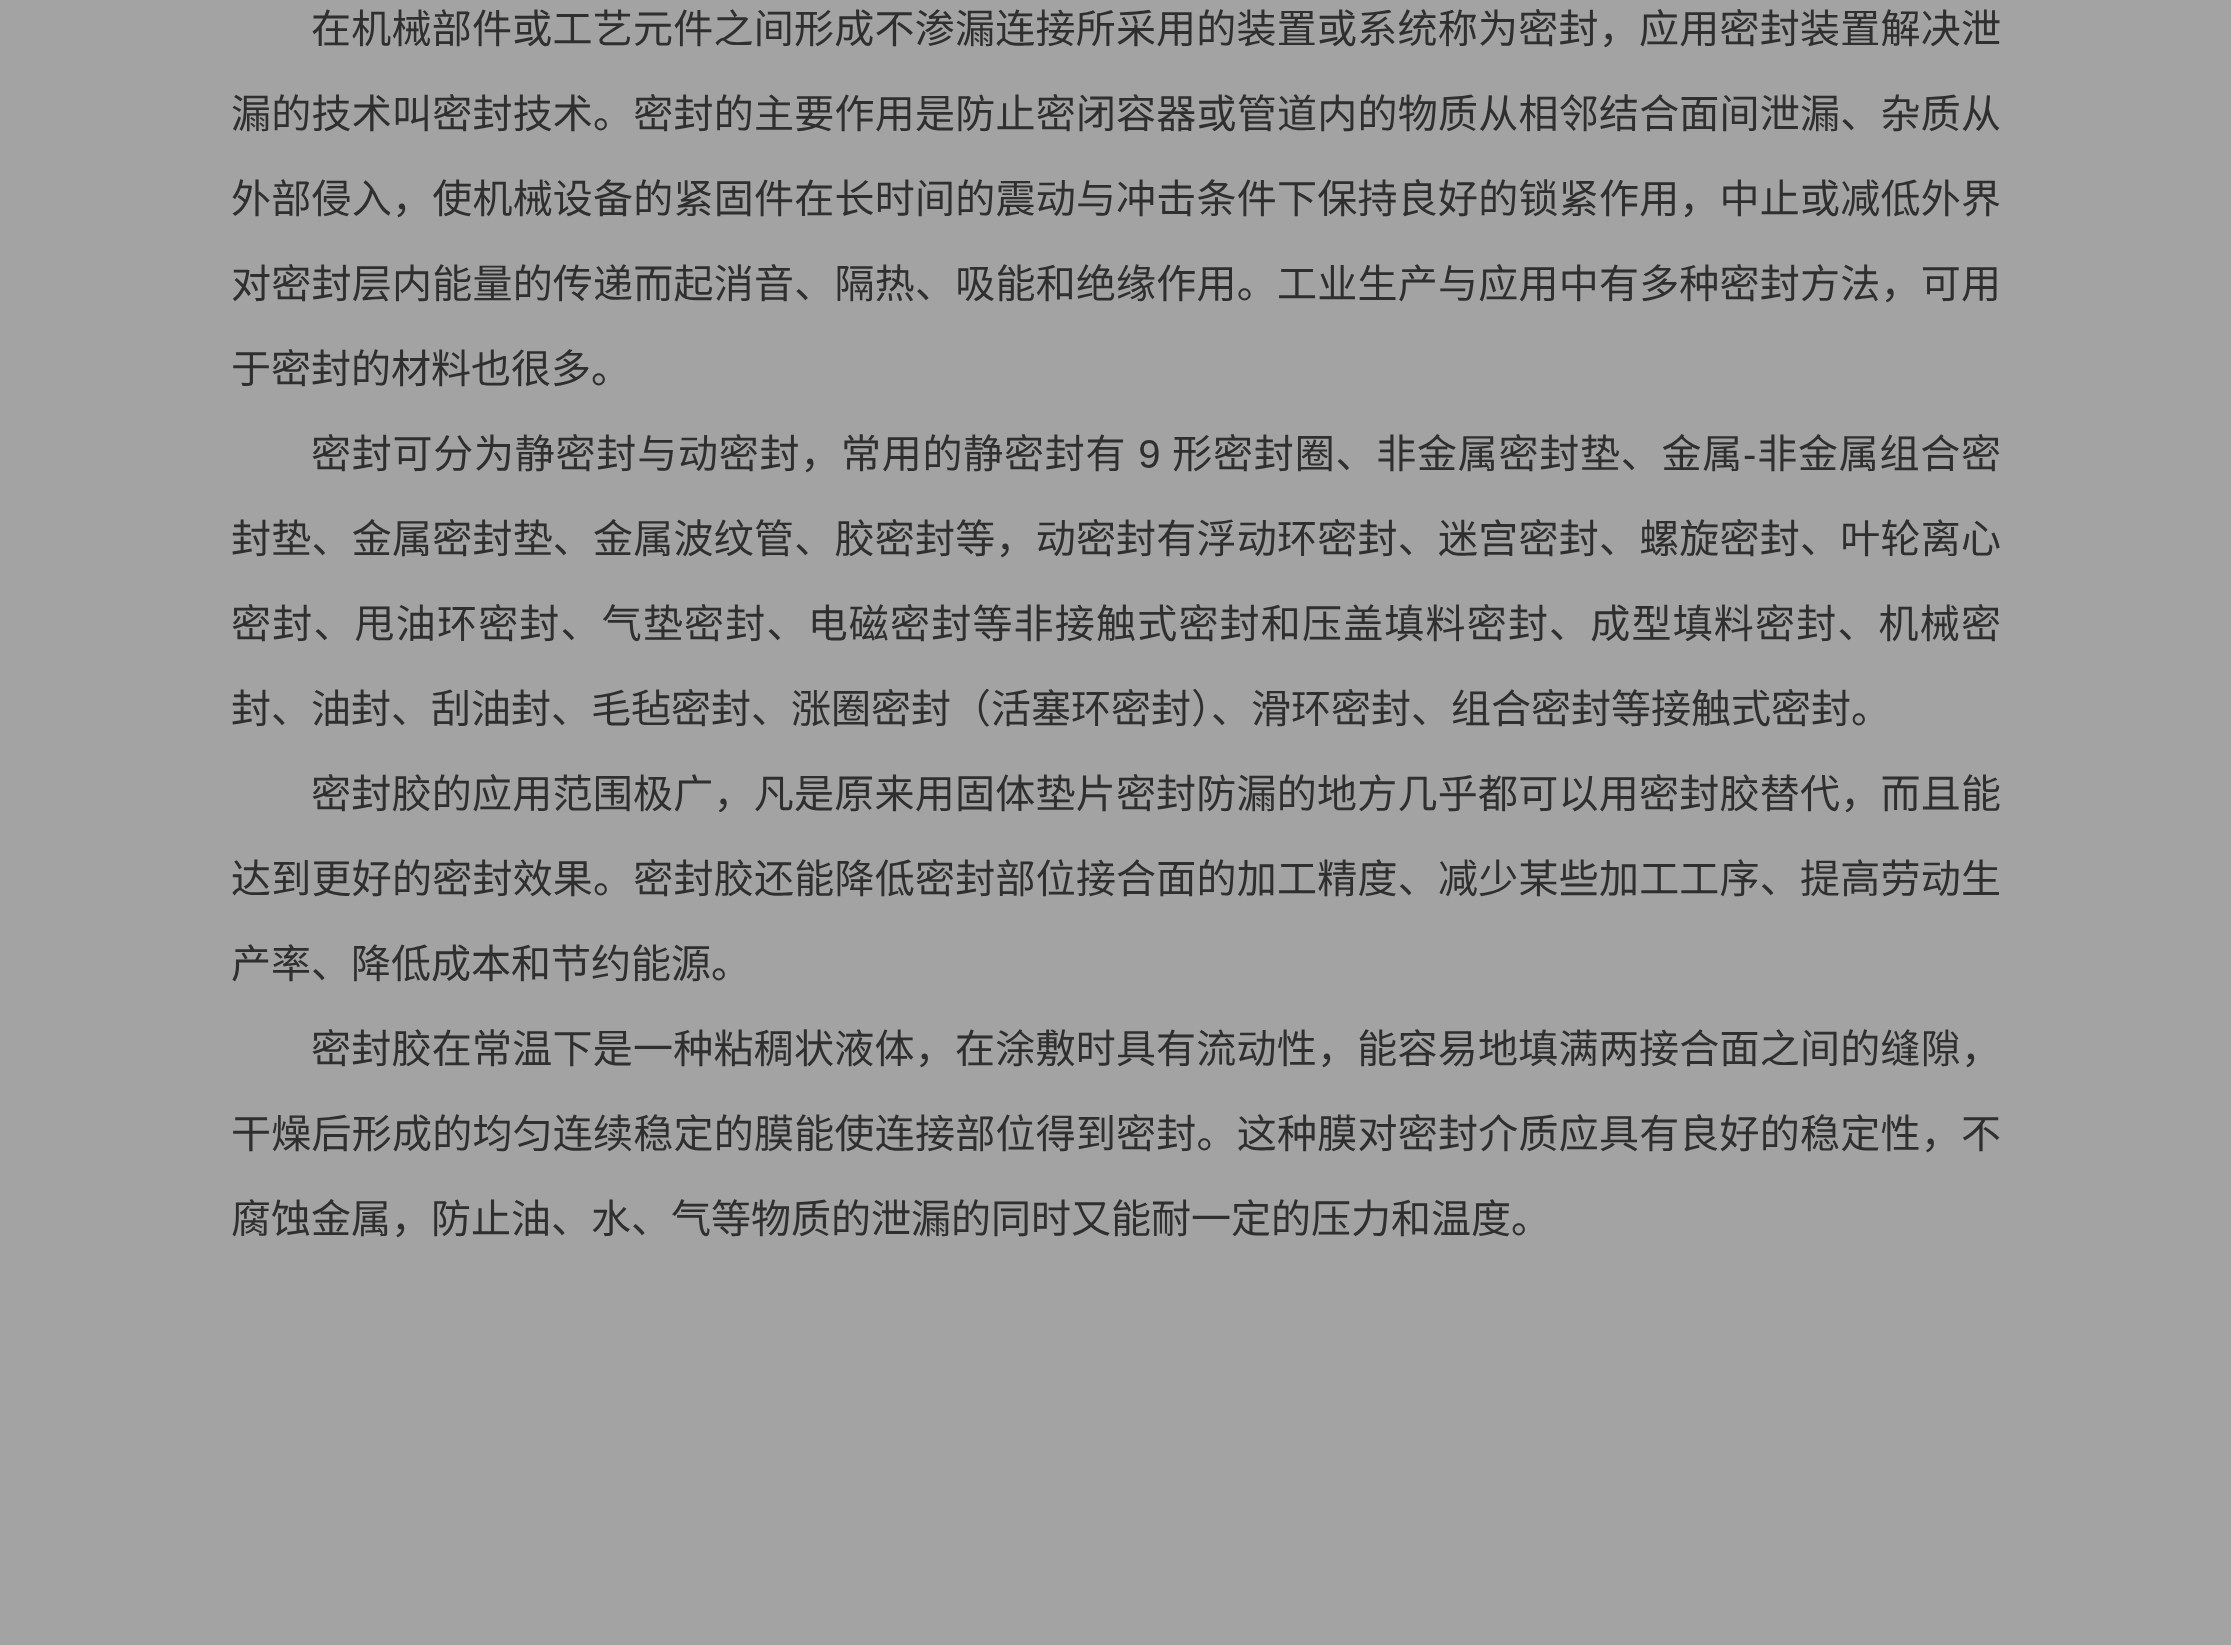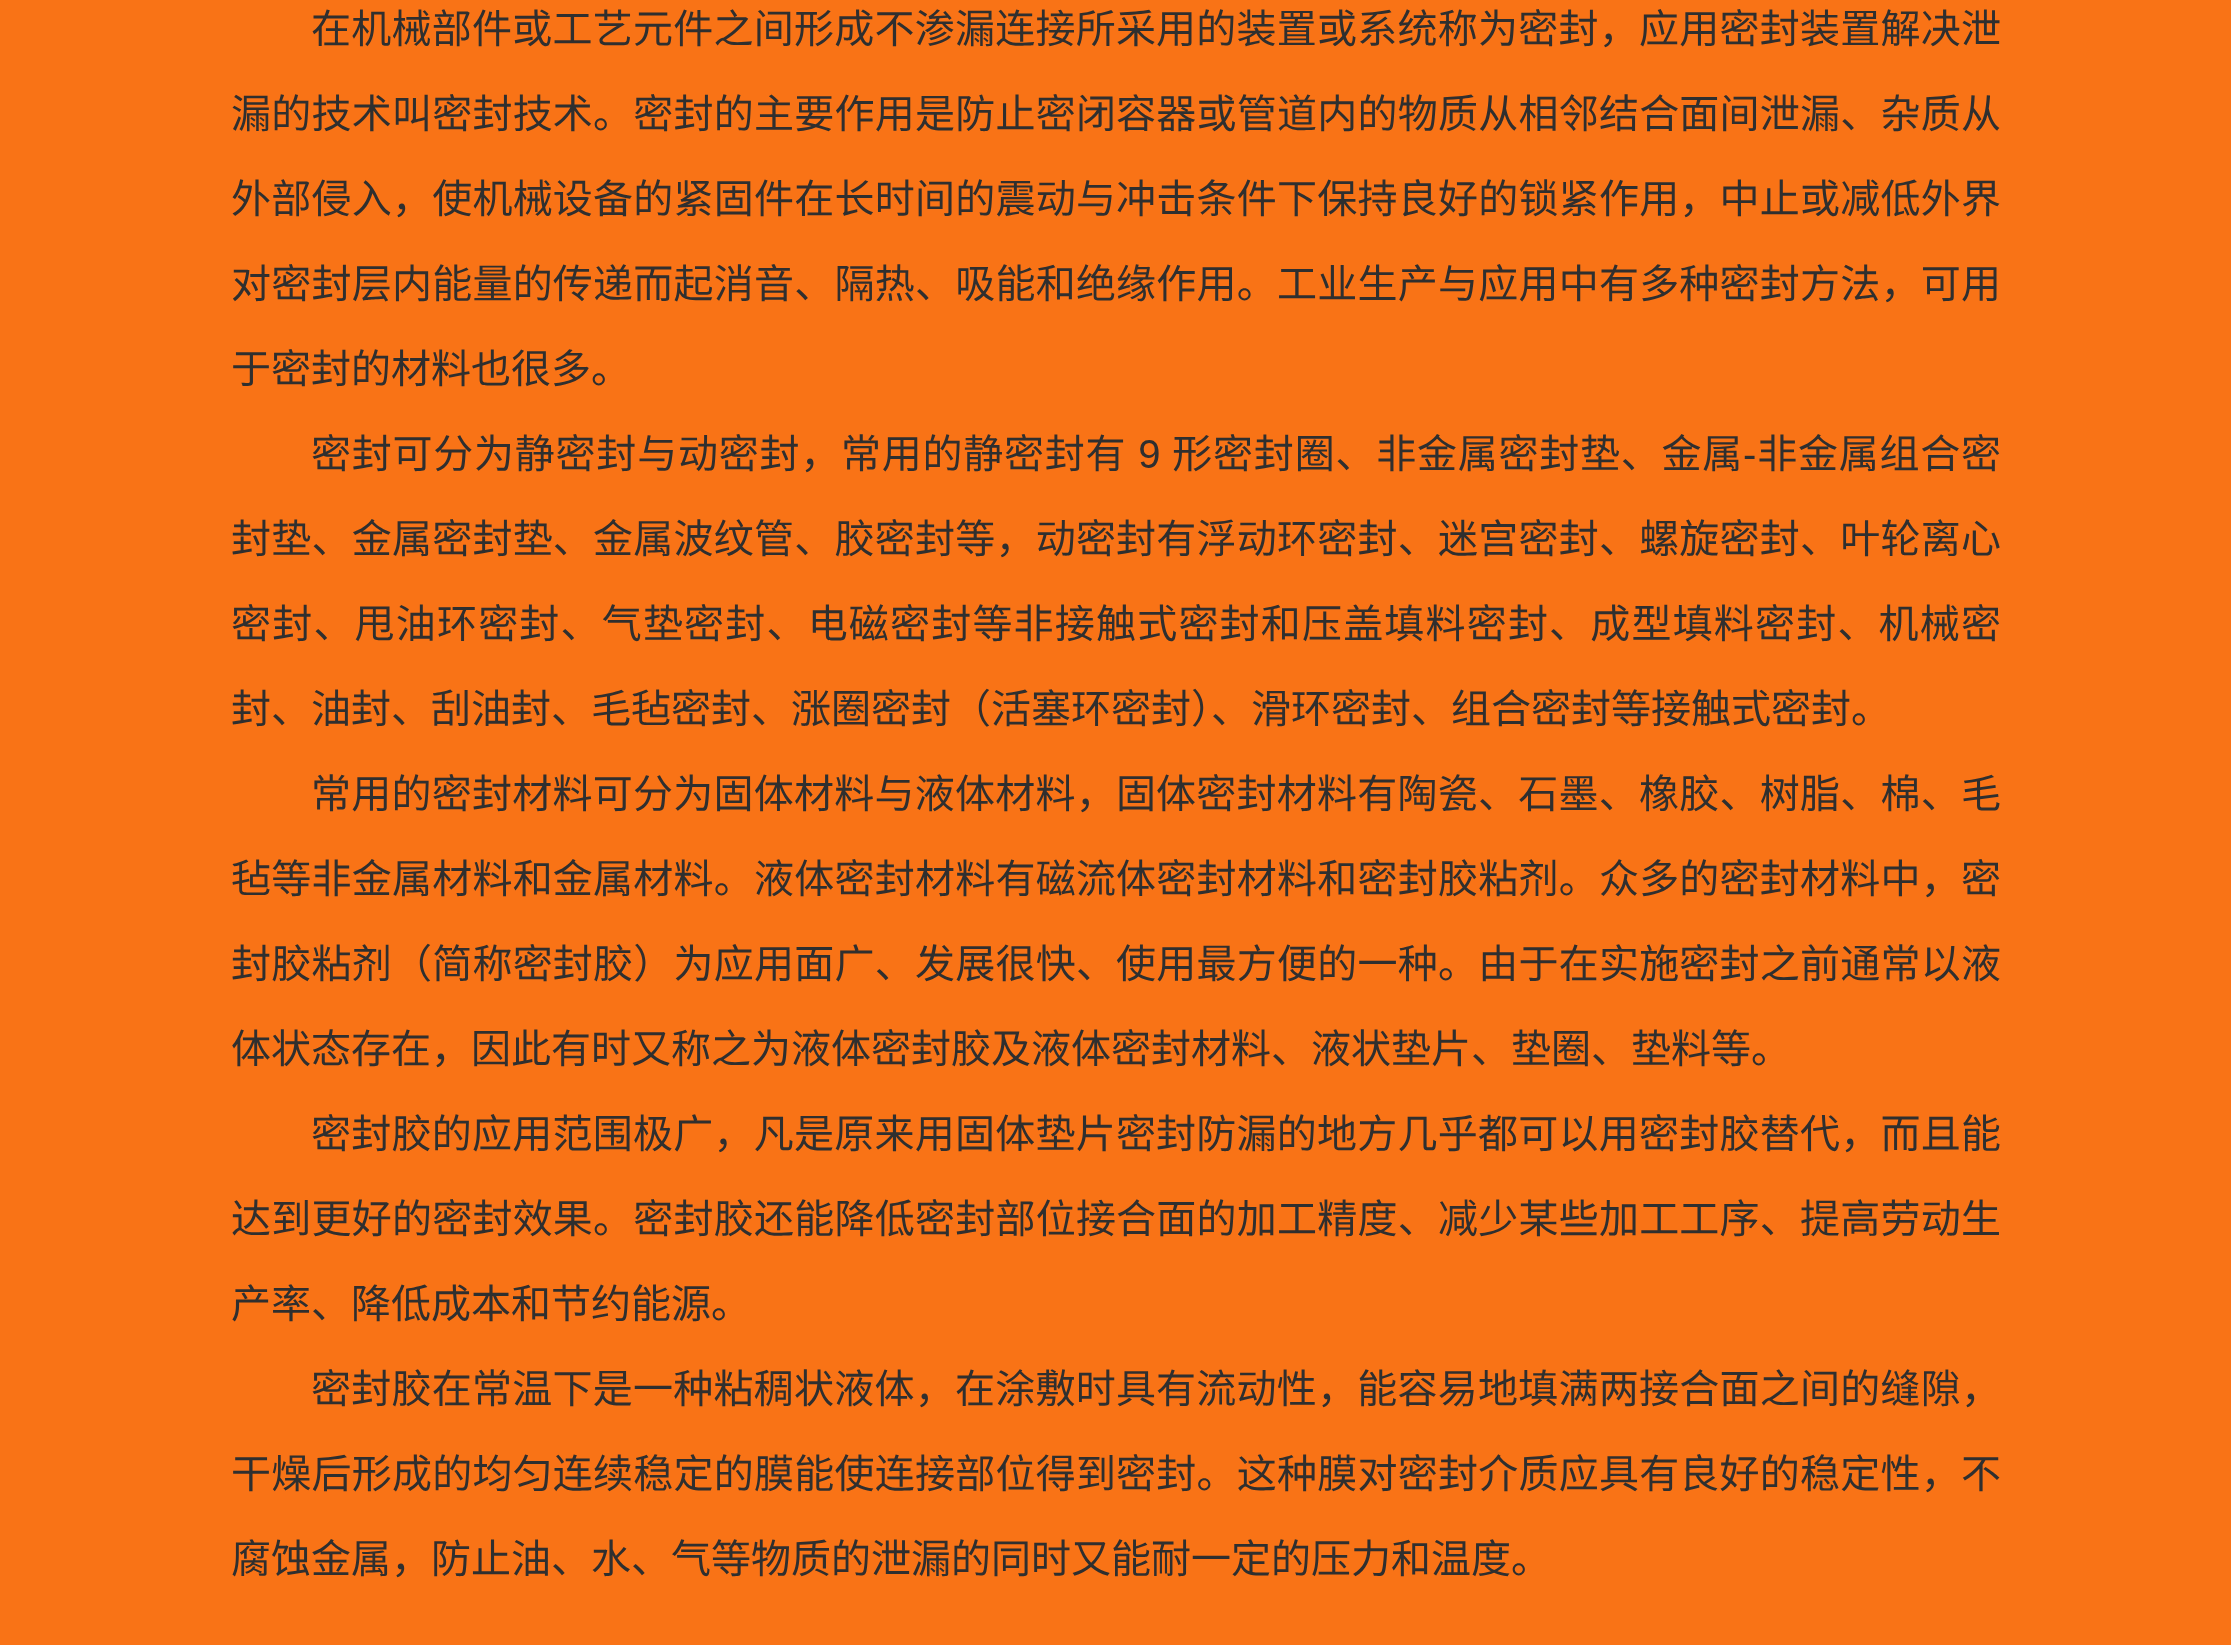--- a/index.html
+++ b/index.html
@@ -4,21 +4,21 @@
 <style>
   html, body {
     margin: 0;
     padding: 0;
     background: #ffffff;
   }
   .page {
     position: relative;
     width: 2231px;
     height: 1645px;
-    background: #f97316;
+    background: #a3a3a3;
     overflow: hidden;
     font-family: "Liberation Sans", "DejaVu Sans", sans-serif;
   }
   .text-block {
     position: absolute;
     left: 231px;
     right: 230px;
     top: -12.6px;
     color: #2f2f2f;
     font-size: 40px;
@@ -33,18 +33,17 @@
     text-indent: 2em;
   }
 </style>
 </head>
 <body>
 
 <div class="page">
   <div class="text-block">
     <p class="para">在机械部件或工艺元件之间形成不渗漏连接所采用的装置或系统称为密封，应用密封装置解决泄漏的技术叫密封技术。密封的主要作用是防止密闭容器或管道内的物质从相邻结合面间泄漏、杂质从外部侵入，使机械设备的紧固件在长时间的震动与冲击条件下保持良好的锁紧作用，中止或减低外界对密封层内能量的传递而起消音、隔热、吸能和绝缘作用。工业生产与应用中有多种密封方法，可用于密封的材料也很多。</p>
     <p class="para">密封可分为静密封与动密封，常用的静密封有 9 形密封圈、非金属密封垫、金属-非金属组合密封垫、金属密封垫、金属波纹管、胶密封等，动密封有浮动环密封、迷宫密封、螺旋密封、叶轮离心密封、甩油环密封、气垫密封、电磁密封等非接触式密封和压盖填料密封、成型填料密封、机械密封、油封、刮油封、毛毡密封、涨圈密封（活塞环密封）、滑环密封、组合密封等接触式密封。</p>
-    <p class="para">常用的密封材料可分为固体材料与液体材料，固体密封材料有陶瓷、石墨、橡胶、树脂、棉、毛毡等非金属材料和金属材料。液体密封材料有磁流体密封材料和密封胶粘剂。众多的密封材料中，密封胶粘剂（简称密封胶）为应用面广、发展很快、使用最方便的一种。由于在实施密封之前通常以液体状态存在，因此有时又称之为液体密封胶及液体密封材料、液状垫片、垫圈、垫料等。</p>
     <p class="para">密封胶的应用范围极广，凡是原来用固体垫片密封防漏的地方几乎都可以用密封胶替代，而且能达到更好的密封效果。密封胶还能降低密封部位接合面的加工精度、减少某些加工工序、提高劳动生产率、降低成本和节约能源。</p>
     <p class="para">密封胶在常温下是一种粘稠状液体，在涂敷时具有流动性，能容易地填满两接合面之间的缝隙，干燥后形成的均匀连续稳定的膜能使连接部位得到密封。这种膜对密封介质应具有良好的稳定性，不腐蚀金属，防止油、水、气等物质的泄漏的同时又能耐一定的压力和温度。</p>
   </div>
 </div>
 
 
 </body></html>

